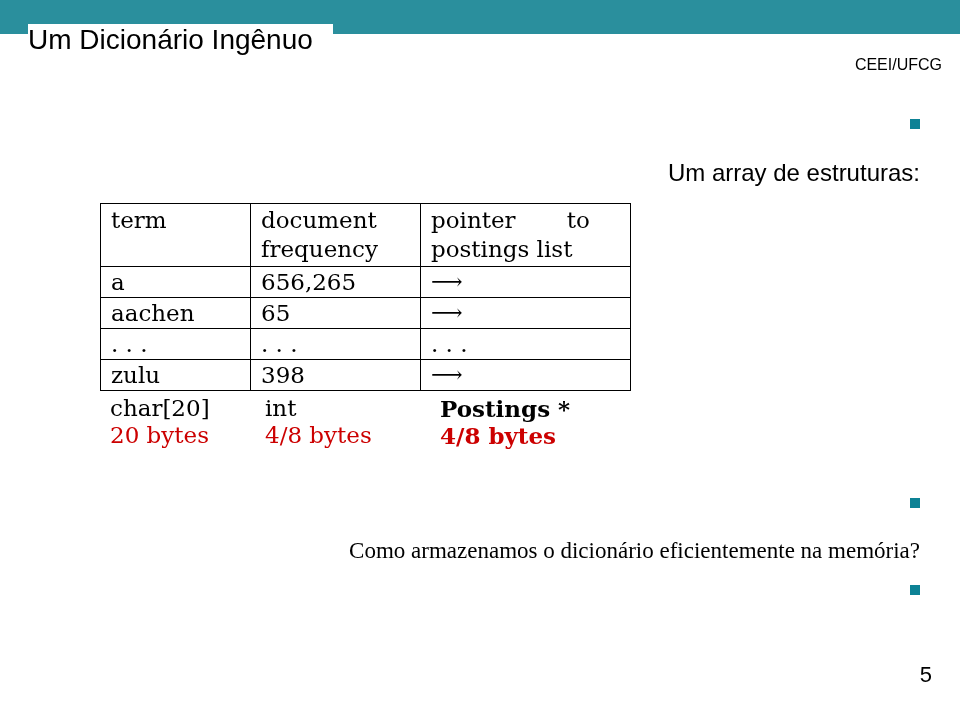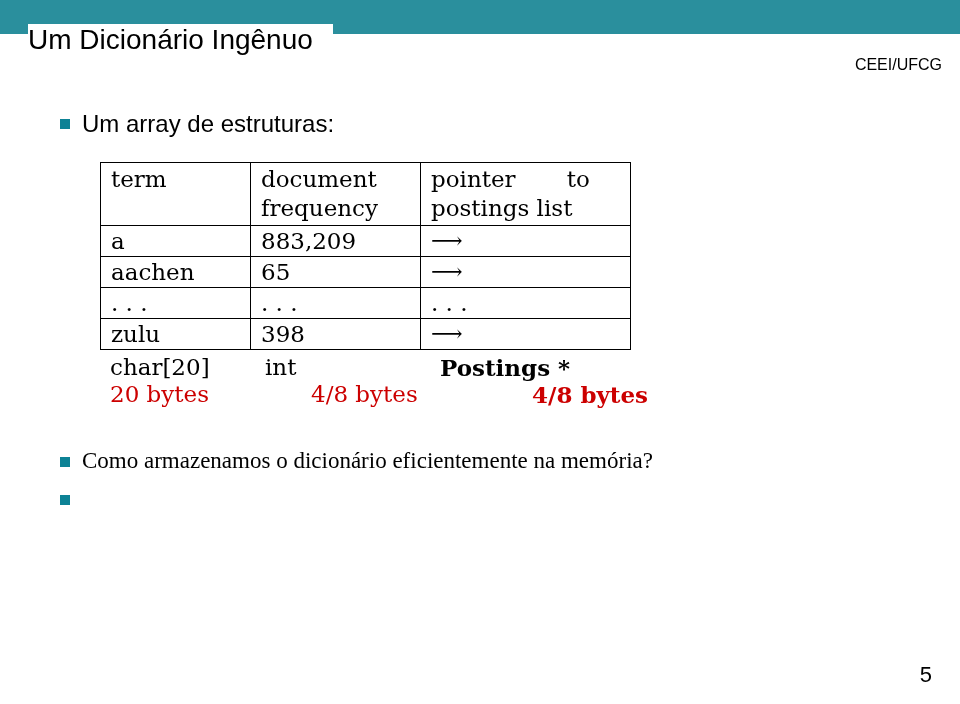--- a/index.html
+++ b/index.html
@@ -39,37 +39,38 @@
     font-family: Verdana, sans-serif;
   }
   .content {
     position: absolute;
     top: 110px;
     left: 60px;
     right: 40px;
   }
   .bullet-line {
     display: flex;
-    align-items: flex-start;
-    gap: 12px;
+    align-items: flex-end;
+    gap: 30px;
     margin-bottom: 12px;
+    flex-direction: column;
   }
   .bullet-square {
     width: 10px;
     height: 10px;
     background: #0d8295;
     margin-top: 9px;
     flex-shrink: 0;
   }
   .bullet-text {
     font-size: 24px;
     color: #000000;
   }
   .table-wrap {
-    margin-top: 24px;
+    margin-top: 16px;
     margin-left: 40px;
   }
   table {
     border-collapse: collapse;
     font-family: "DejaVu Serif", Georgia, serif;
     font-size: 23px;
   }
   td {
     border: 1px solid #000;
     padding: 2px 18px 2px 10px;
@@ -93,21 +94,20 @@
     color: #000;
   }
   .types-row .row {
     display: flex;
   }
   .types-row .c1 { width: 155px; }
   .types-row .c2 { width: 175px; }
   .types-row .c3 { width: 200px; font-weight: bold; }
   .bytes-row {
     color: #cc0000;
-    gap: 46px;
   }
   .lower-bullets {
     margin-top: 40px;
   }
   .lower-bullets .bullet-text {
     font-size: 23px;
     font-family: Liberation Serif, serif;
   }
   .page-num {
     position: absolute;
@@ -144,21 +144,21 @@
         </td>
         <td class="col-ptr">
           <span>pointer</span>
           &nbsp;&nbsp;&nbsp;&nbsp;&nbsp;
           <span>to</span><br>
           <span>postings list</span>
         </td>
       </tr>
       <tr>
         <td>a</td>
-        <td>883,209</td>
+        <td>656,265</td>
         <td class="arrow">⟶</td>
       </tr>
       <tr>
         <td>aachen</td>
         <td>65</td>
         <td class="arrow">⟶</td>
       </tr>
       <tr>
         <td>. . .</td>
         <td>. . .</td>

